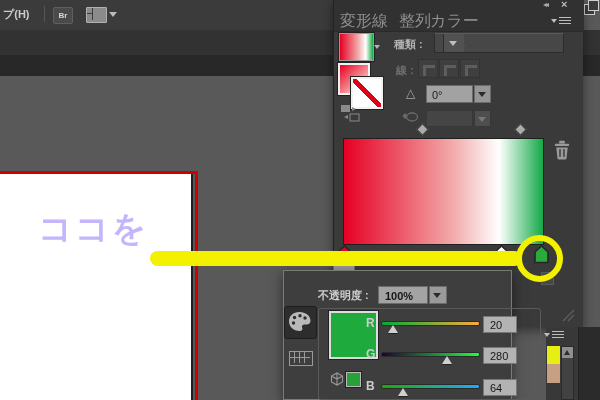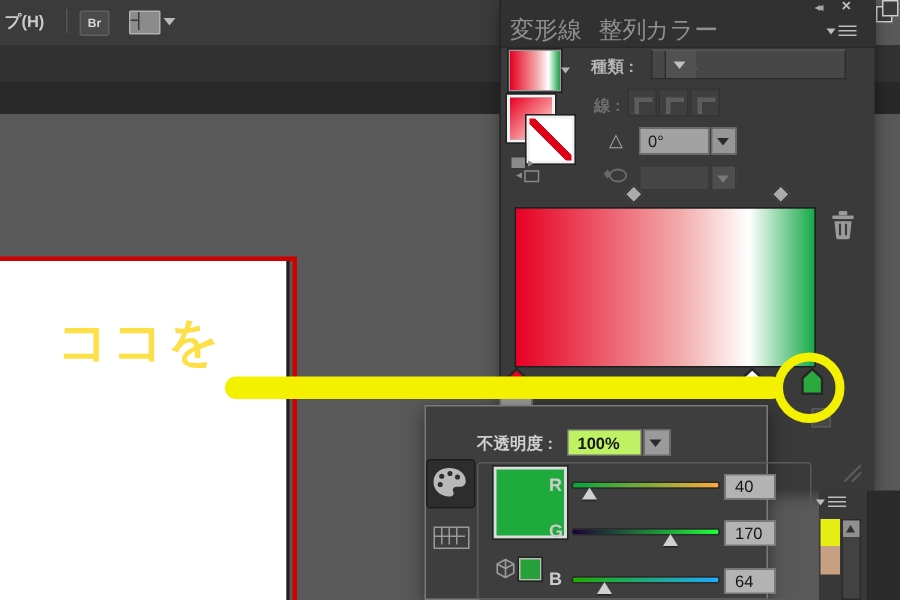--- a/index.html
+++ b/index.html
@@ -88,21 +88,21 @@
   .gbar{left:9px;top:138px;width:201px;height:107px;border:1px solid #1f1f1f;box-sizing:border-box;}
   .trash{left:218px;top:140px;width:20px;height:20px;}
   .gstop{width:15px;height:19px;}
   .gp-partial-field{left:-1px;top:262px;width:20px;height:9px;background:#9a9a9a;border:1px solid #6f6f6f;}
   .gp-partial-box{left:207px;top:272px;width:13px;height:13px;background:#474747;border:1px solid #5a5a5a;box-sizing:border-box;}
   .grip{left:225px;top:308px;width:18px;height:14px;}
   
   .cpopup{left:283px;top:270px;width:229px;height:130px;background:#3e3e3e;border:1px solid #7a7a7a;
     box-shadow:0 4px 12px rgba(0,0,0,.5);box-sizing:border-box;}
   .op-label{left:34px;top:17px;color:#cfcfcf;font-size:11px;font-weight:bold;}
-  .op-field{left:94px;top:15px;width:50px;height:18px;background:#bef264;border:1px solid #6b6b6b;
+  .op-field{left:94px;top:15px;width:50px;height:18px;background:#a3a3a3;border:1px solid #6b6b6b;
     color:#161616;font-size:11px;font-weight:bold;line-height:18px;padding-left:6px;box-sizing:border-box;}
   .op-drop{left:145px;top:15px;width:18px;height:18px;background:#9a9a9a;border:1px solid #6b6b6b;box-sizing:border-box;}
   .op-drop .caret{position:absolute;left:3px;top:6px;border-top-color:#2a2a2a;}
   .mixer{left:34px;top:37px;width:223px;height:92px;border:1px solid #5a5a5a;border-radius:3px;box-sizing:border-box;}
   .palette-btn{left:0px;top:35px;width:31px;height:31px;background:#2d2d2d;border:1px solid #1d1d1d;border-radius:3px;}
   .swatchgrid-icon{left:5px;top:80px;width:22px;height:13px;border:1px solid #9a9a9a;background:#3e3e3e;}
   .swatchgrid-icon i{position:absolute;background:#9a9a9a;}
   .big-swatch{left:45px;top:40px;width:45px;height:44px;background:#1faa3e;border:2px solid #dddddd;outline:1px solid #222;}
   .cube-icon{left:46px;top:101px;width:14px;height:14px;}
   .mini-swatch{left:62px;top:101px;width:13px;height:13px;background:#27a23b;border:1px solid #bbbbbb;outline:1px solid #222;}
@@ -115,21 +115,21 @@
   
   .dock{left:546px;top:327px;width:54px;height:73px;background:#2b2b2b;}
   .dock-strip{left:0;top:0;width:32px;height:73px;background:#383838;border-right:1px solid #242424;}
   .dock-menu{left:6px;top:4px;}
   .sw-yellow{left:1px;top:19px;width:13px;height:18px;background:#e6ee13;}
   .sw-tan{left:1px;top:37px;width:13px;height:19px;background:#c7a084;}
   .scrollbar{left:15px;top:19px;width:13px;height:54px;background:#424242;border:1px solid #2a2a2a;box-sizing:border-box;}
   .scroll-up{position:absolute;left:0;top:0;width:11px;height:11px;background:#8f8f8f;}
   .scroll-up i{position:absolute;left:2px;top:3px;width:0;height:0;border-left:3.5px solid transparent;border-right:3.5px solid transparent;border-bottom:5px solid #2d2d2d;}
   
-  .anno-text{left:20px;top:204px;color:#fde047;font-size:34px;font-weight:bold;line-height:48px;letter-spacing:2px;z-index:60;}
+  .anno-text{left:20px;top:204px;color:#c4b5fd;font-size:34px;font-weight:bold;line-height:48px;letter-spacing:2px;z-index:60;}
   .anno-text .l1{margin-left:18px;}
   .arrow{left:150px;top:251px;width:372px;height:15px;background:#f3f000;border-radius:8px;z-index:60;}
   .ring{left:516px;top:235px;width:47px;height:47px;border:6px solid #f3f000;border-radius:50%;z-index:61;box-sizing:border-box;}
 </style>
 </head>
 <body>
 
 <div class="screen">
 
   <div class="abs menubar">
@@ -309,27 +309,27 @@
     <span class="abs big-swatch" style="background: rgb(31, 170, 62);"></span>
     <svg class="abs cube-icon" viewBox="0 0 14 14">
       <path d="M7 1 L12.5 4 V10 L7 13 L1.5 10 V4 Z M7 1 V7 M1.5 4 L7 7 L12.5 4 M7 13 V7" fill="none" stroke="#9a9a9a" stroke-width="1.1"></path>
     </svg>
     <span class="abs mini-swatch"></span>
 
     <div class="abs" style="left:0;top:0;width:263px;height:0">
       <span class="abs srow-label" style="left:82px;top:45px">R</span>
       <span class="track" style="left: 97px; top: 50px; background: linear-gradient(to right, rgb(0, 170, 57), rgb(255, 170, 57));"></span>
       <span class="thumb" style="top: 54px; left: 103.647px;"></span>
-      <span class="val-box" style="left:199px;top:45px">40</span>
+      <span class="val-box" style="left:199px;top:45px">20</span>
     </div>
     <div class="abs" style="left:0;top:0;width:263px;height:0">
       <span class="abs srow-label" style="left:82px;top:76px">G</span>
       <span class="track" style="left: 97px; top: 81px; background: linear-gradient(to right, rgb(30, 0, 57), rgb(30, 255, 57));"></span>
       <span class="thumb" style="top: 85px; left: 158px;"></span>
-      <span class="val-box" style="left:199px;top:76px">170</span>
+      <span class="val-box" style="left:199px;top:76px">280</span>
     </div>
     <div class="abs" style="left:0;top:0;width:263px;height:0">
       <span class="abs srow-label" style="left:82px;top:108px">B</span>
       <span class="track" style="left: 97px; top: 113px; background: linear-gradient(to right, rgb(30, 170, 0), rgb(30, 170, 255));"></span>
       <span class="thumb" style="top: 117px; left: 114.129px;"></span>
       <span class="val-box" style="left:199px;top:108px">64</span>
     </div>
   </div>
 
   <div class="abs anno-text">

